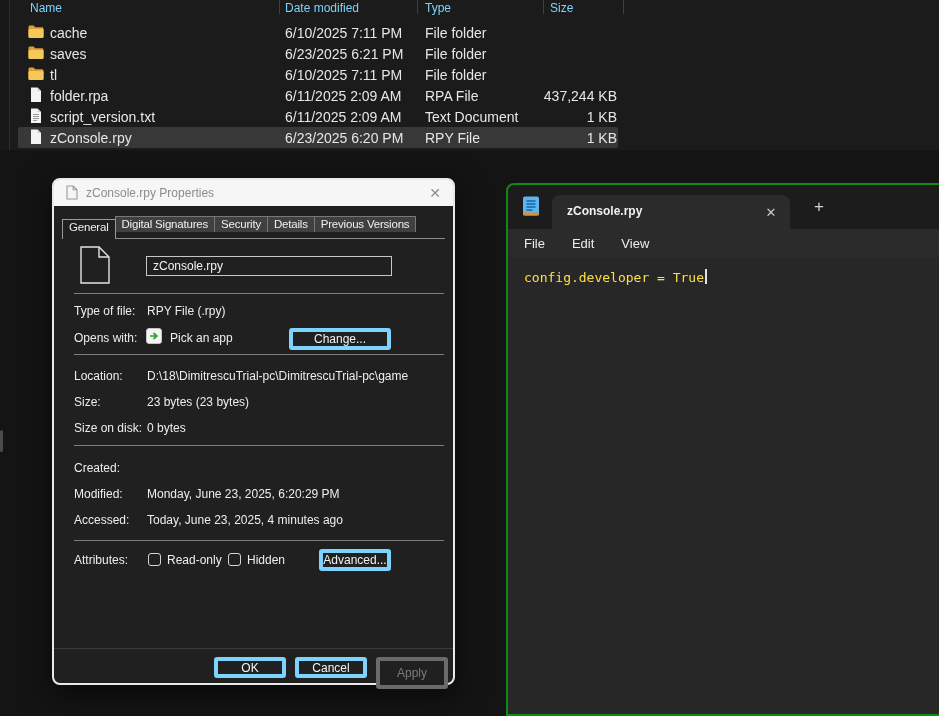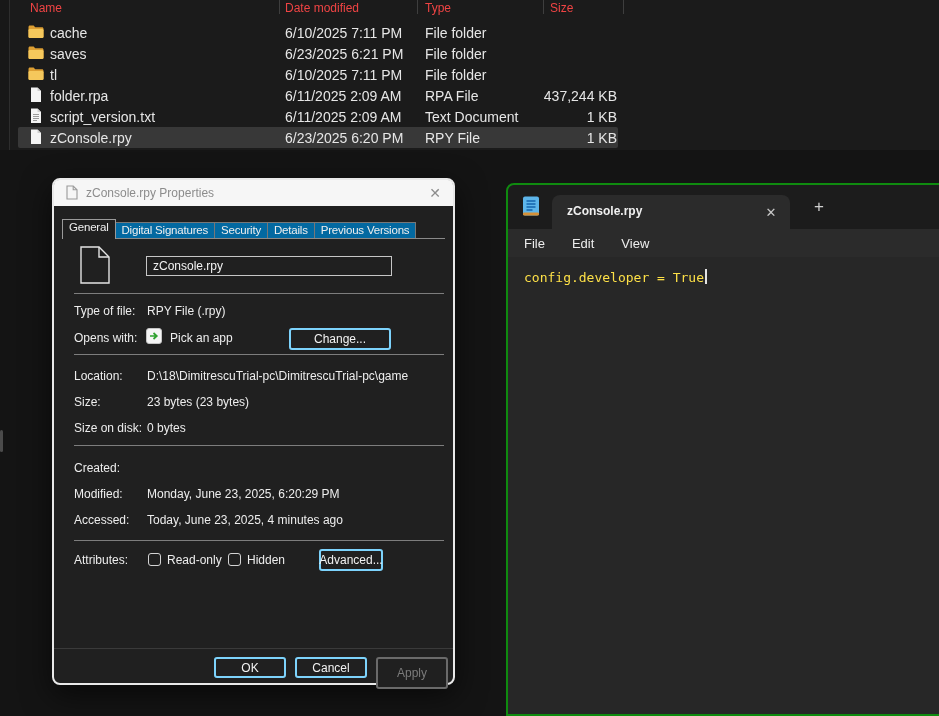--- a/index.html
+++ b/index.html
@@ -3,21 +3,21 @@
 <meta charset="utf-8">
 <style>
   html,body{margin:0;padding:0;background:#141414;}
   #screen{position:relative;width:939px;height:716px;overflow:hidden;background:#141414;
           font-family:"Liberation Sans","DejaVu Sans",sans-serif;color:#e6e6e6;}
 
   
   .explorer{position:absolute;left:0;top:0;width:939px;height:150px;background:#1b1b1b;}
   .navstrip{position:absolute;left:0;top:0;width:9px;height:150px;background:#181818;border-right:1px solid #2e2e2e;}
   .navthumb{position:absolute;left:0px;top:430px;width:3px;height:22px;background:#4b4b4b;border-radius:2px;}
-  .hdr{position:absolute;top:0;left:0;right:0;height:15px;font-size:12px;color:#ef4444;}
+  .hdr{position:absolute;top:0;left:0;right:0;height:15px;font-size:12px;color:#7dd3fc;}
   .hdr .hcell{position:absolute;top:1px;}
   .hsep{position:absolute;top:0;width:1px;height:14px;background:#3e3e3e;}
   .rows{position:absolute;top:22px;left:0;right:0;}
   .row{position:relative;height:21px;font-size:14px;}
   .row .selbg{position:absolute;left:18px;top:0;width:600px;height:21px;background:#383838;border-radius:2px;}
   .cell{position:absolute;top:3px;white-space:nowrap;}
   .icn{position:absolute;left:28px;top:3px;width:16px;height:16px;}
   .c-name{left:50px;}
   .c-date{left:285px;}
   .c-type{left:425px;}
@@ -27,32 +27,32 @@
   .dialog{position:absolute;left:52px;top:178px;width:403px;height:507px;box-sizing:border-box;
           background:#202020;border:2px solid #e9e9e9;border-radius:8px;
           box-shadow:0 10px 30px rgba(0,0,0,.6);font-size:12px;color:#f0f0f0;}
   .dlg-title{position:absolute;left:0;top:0;right:0;height:26px;background:#f6f6f6;border-radius:5px 5px 0 0;}
   .dlg-title .t-icn{position:absolute;left:12px;top:5px;}
   .dlg-title .t-text{position:absolute;left:32px;top:6px;font-size:12px;color:#8c8c8c;}
   .dlg-close{position:absolute;right:8px;top:3px;width:20px;height:20px;color:#8c8c8c;font-size:14px;
              display:flex;align-items:center;justify-content:center;}
   .tabline{position:absolute;left:8px;right:8px;top:58px;height:1px;background:#8a8a8a;z-index:1;}
   .tabs{position:absolute;left:8px;top:39px;height:20px;display:flex;align-items:flex-end;z-index:2;}
-  .tab{box-sizing:border-box;height:16px;margin-bottom:1px;padding:1px 6px 0;font-size:11.5px;letter-spacing:-0.2px;
-       color:#efefef;background:#0369a1;border:1px solid #777;border-bottom:none;margin-right:-1px;white-space:nowrap;}
+  .tab{box-sizing:border-box;height:16px;margin-bottom:7px;padding:1px 6px 0;font-size:11.5px;letter-spacing:-0.2px;
+       color:#efefef;background:#404040;border:1px solid #777;border-bottom:none;margin-right:-1px;white-space:nowrap;}
   .tab.active{height:20px;margin-bottom:0;background:#202020;border-color:#9a9a9a;z-index:3;position:relative;}
   .bigicon{position:absolute;left:26px;top:66px;}
   .fname{position:absolute;left:92px;top:76px;width:246px;height:20px;box-sizing:border-box;
          background:#202020;border:1px solid #c6c6c6;color:#f2f2f2;font-size:12px;padding:0 6px;
          font-family:"Liberation Sans","DejaVu Sans",sans-serif;}
   .dsep{position:absolute;left:20px;width:370px;height:1px;background:#7d7d7d;}
   .flabel{position:absolute;left:20px;white-space:nowrap;color:#ededed;}
   .fvalue{position:absolute;left:93px;white-space:nowrap;color:#ededed;}
   .openicn{position:absolute;left:92px;top:148px;}
-  .btn{position:absolute;box-sizing:border-box;background:#202020;border:2px solid #7dd3fc;border-radius:3px;
+  .btn{position:absolute;box-sizing:border-box;background:#202020;border:4px solid #7dd3fc;border-radius:3px;
        color:#f2f2f2;font-size:12px;display:flex;align-items:center;justify-content:center;}
   .btn.disabled{color:#7b7b7b;border-color:#6a6a6a;}
   .chk{position:absolute;width:13px;height:13px;box-sizing:border-box;border:1px solid #d4d4d4;border-radius:3px;background:transparent;}
   .btnsep{position:absolute;left:0;right:0;top:468px;height:1px;background:#3a3a3a;}
 
   
   .notepad{position:absolute;left:506px;top:183px;width:436px;height:533px;box-sizing:border-box;
            border:2px solid #0f8b0f;border-radius:8px 0 0 0;background:#272727;overflow:hidden;}
   .np-titlebar{position:absolute;left:0;top:0;right:0;height:44px;background:#1c1c1c;border-radius:6px 0 0 0;}
   .np-appicon{position:absolute;left:14px;top:11px;}
@@ -236,21 +236,21 @@
     <span class="flabel" style="top:333px">Accessed:</span>
     <span class="fvalue" style="top:333px">Today, June 23, 2025, 4 minutes ago</span>
 
     <div class="dsep" style="top:360px"></div>
 
     <span class="flabel" style="top:373px">Attributes:</span>
     <span class="chk" style="left:94px;top:373px"></span>
     <span class="fvalue" style="left:113px;top:373px">Read-only</span>
     <span class="chk" style="left:174px;top:373px"></span>
     <span class="fvalue" style="left:193px;top:373px">Hidden</span>
-    <button class="btn" style="left:265px;top:369px;width:64px;height:22px">Advanced...</button>
+    <button class="btn" style="left:265px;top:369px;width:72px;height:22px">Advanced...</button>
 
     <div class="btnsep"></div>
     <button class="btn" style="left:160px;top:477px;width:72px;height:21px">OK</button>
     <button class="btn" style="left:241px;top:477px;width:72px;height:21px">Cancel</button>
     <button class="btn disabled" style="left:322px;top:477px;width:72px;height:32px">Apply</button>
   </div>
 
   <div class="notepad">
     <div class="np-titlebar">
       <span class="np-appicon">

